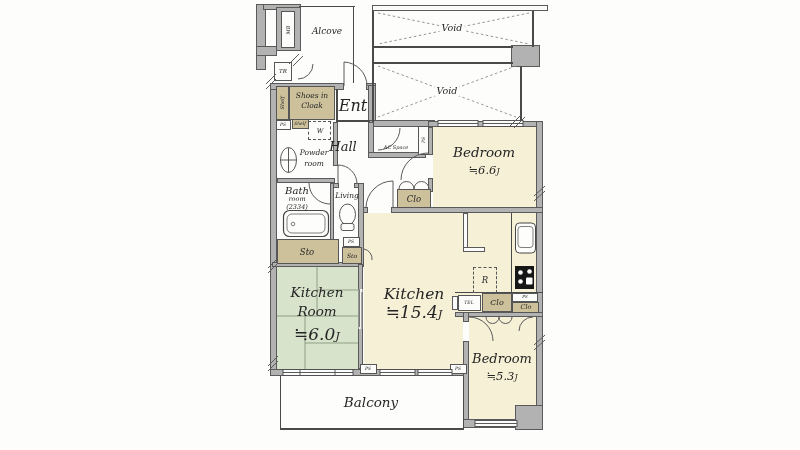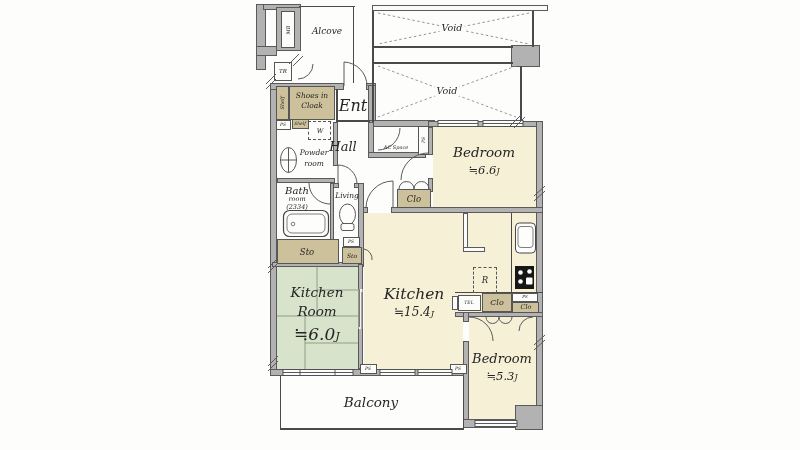--- a/index.html
+++ b/index.html
@@ -238,21 +238,21 @@
   <div class="lbl" style="left:347px;top:196px;font-size:7.5px;">Living</div>
   <div class="lbl" style="left:307px;top:252px;font-size:8.5px;">Sto</div>
   <div class="lbl" style="left:351px;top:242px;font-size:4.5px;">PS</div>
   <div class="lbl" style="left:352px;top:256px;font-size:6px;">Sto</div>
   <div class="lbl" style="left:414px;top:199px;font-size:8.5px;">Clo</div>
 
   <div class="lbl" style="left:484px;top:153px;font-size:13.5px;">Bedroom</div>
   <div class="lbl" style="left:484px;top:171px;font-size:11.5px;"><span>≒6.6</span><span class="unit">J</span></div>
 
   <div class="lbl" style="left:414px;top:295px;font-size:15.5px;">Kitchen</div>
-  <div class="lbl" style="left:414px;top:312px;font-size:12px;"><span>≒15.4</span><span class="unit">J</span></div>
+  <div class="lbl" style="left:414px;top:312px;font-size:17px;"><span>≒15.4</span><span class="unit">J</span></div>
 
   <div class="lbl" style="left:485px;top:280px;font-size:8.5px;">R</div>
   <div class="lbl" style="left:469px;top:303px;font-size:4.5px;">TEL</div>
   <div class="lbl" style="left:497px;top:303px;font-size:8px;">Clo</div>
   <div class="lbl" style="left:525px;top:297px;font-size:4px;">PS</div>
   <div class="lbl" style="left:526px;top:307px;font-size:6.5px;">Clo</div>
 
   <div class="lbl" style="left:317px;top:293px;font-size:13.5px;">Kitchen</div>
   <div class="lbl" style="left:317px;top:312px;font-size:13.5px;">Room</div>
   <div class="lbl" style="left:317px;top:334px;font-size:17px;"><span>≒6.0</span><span class="unit">J</span></div>

